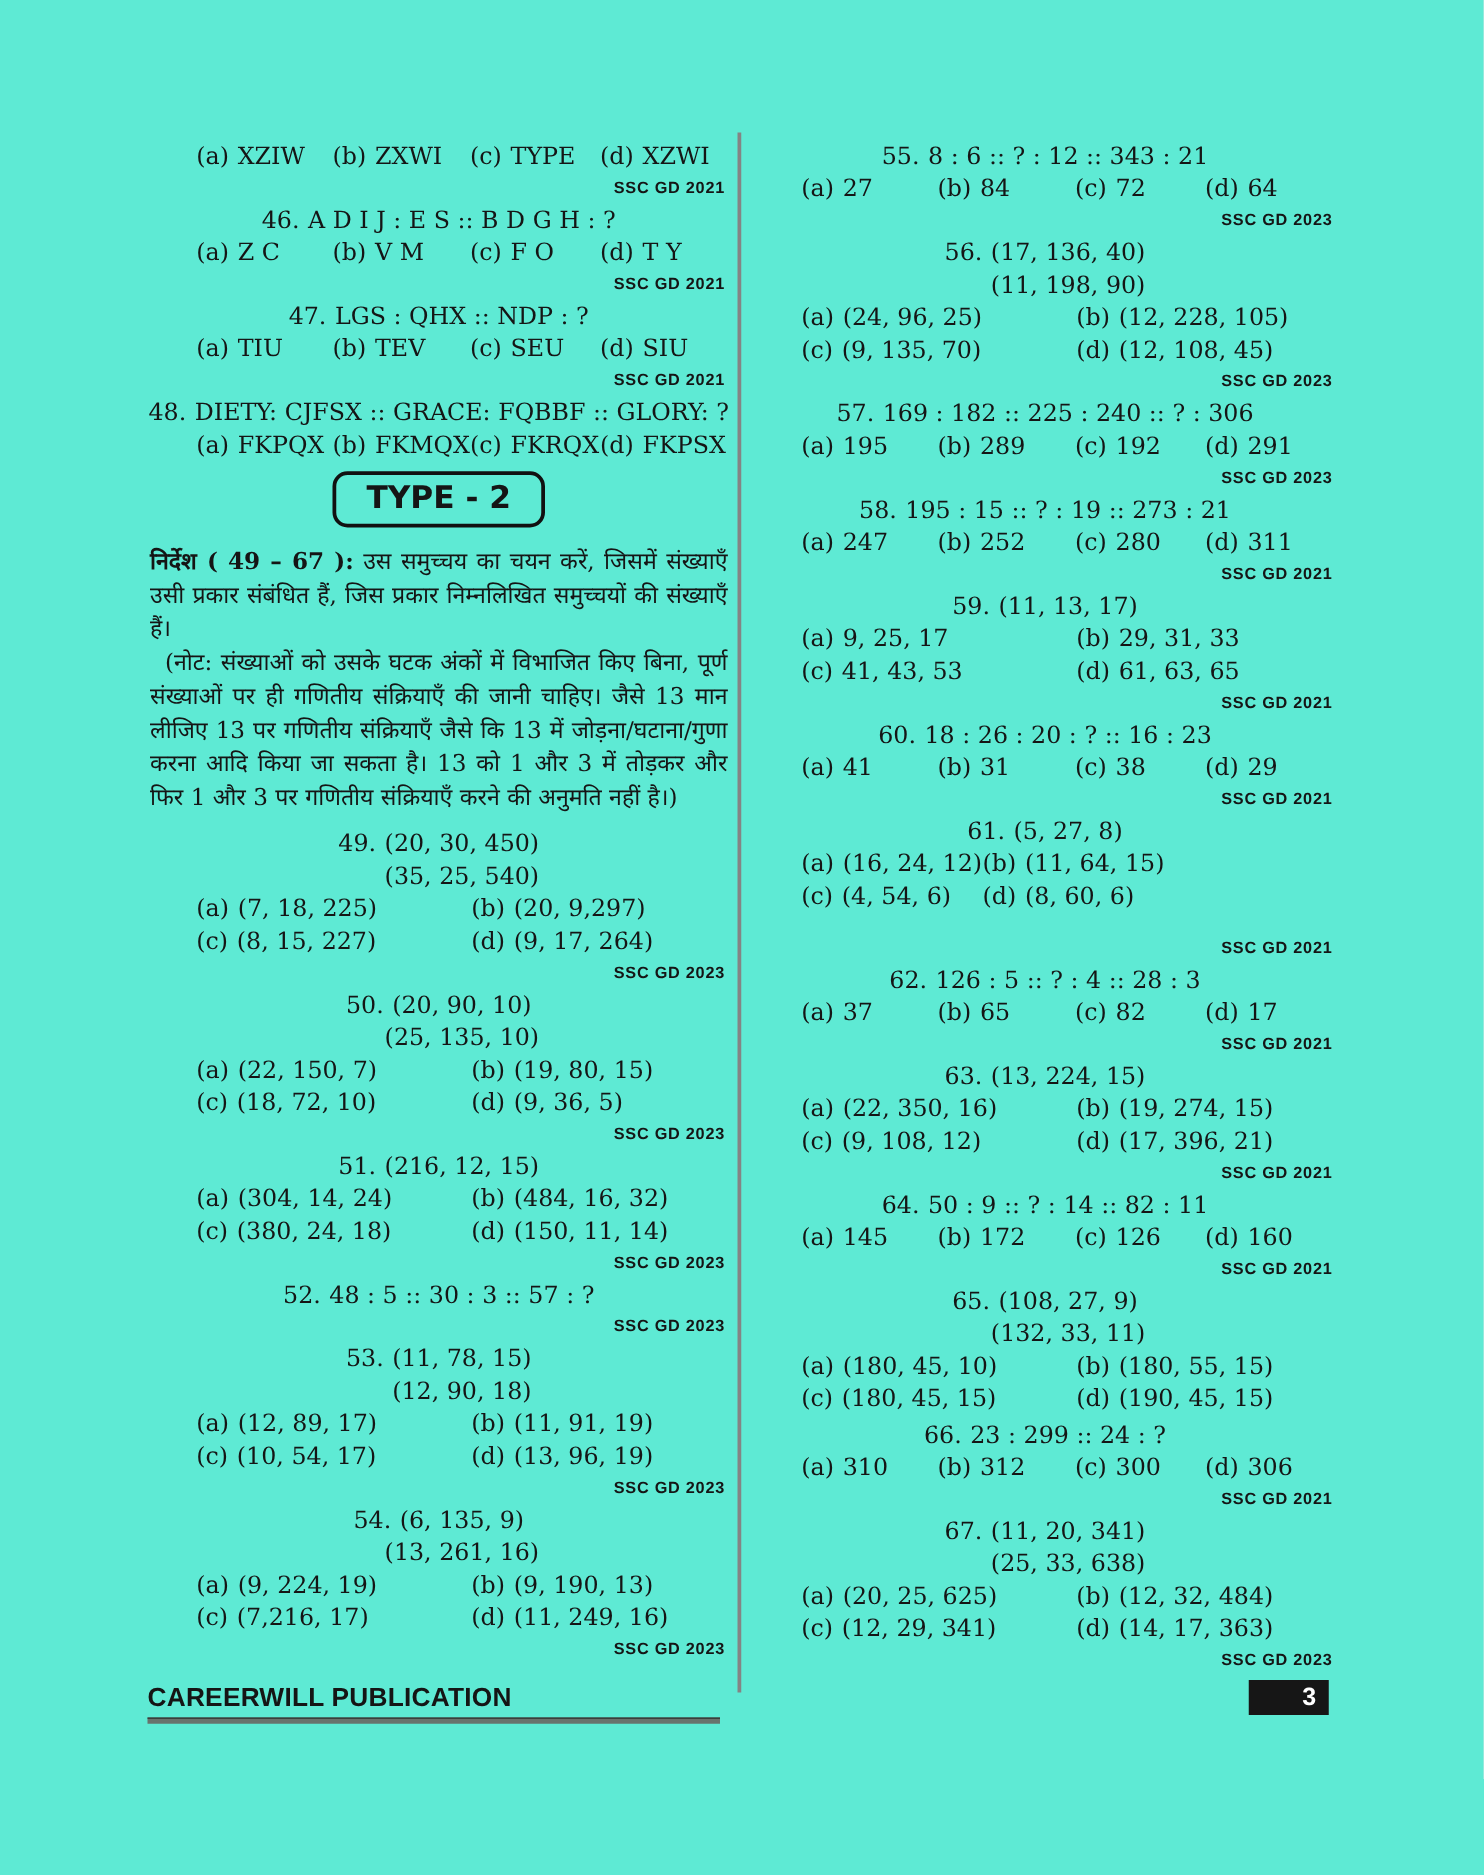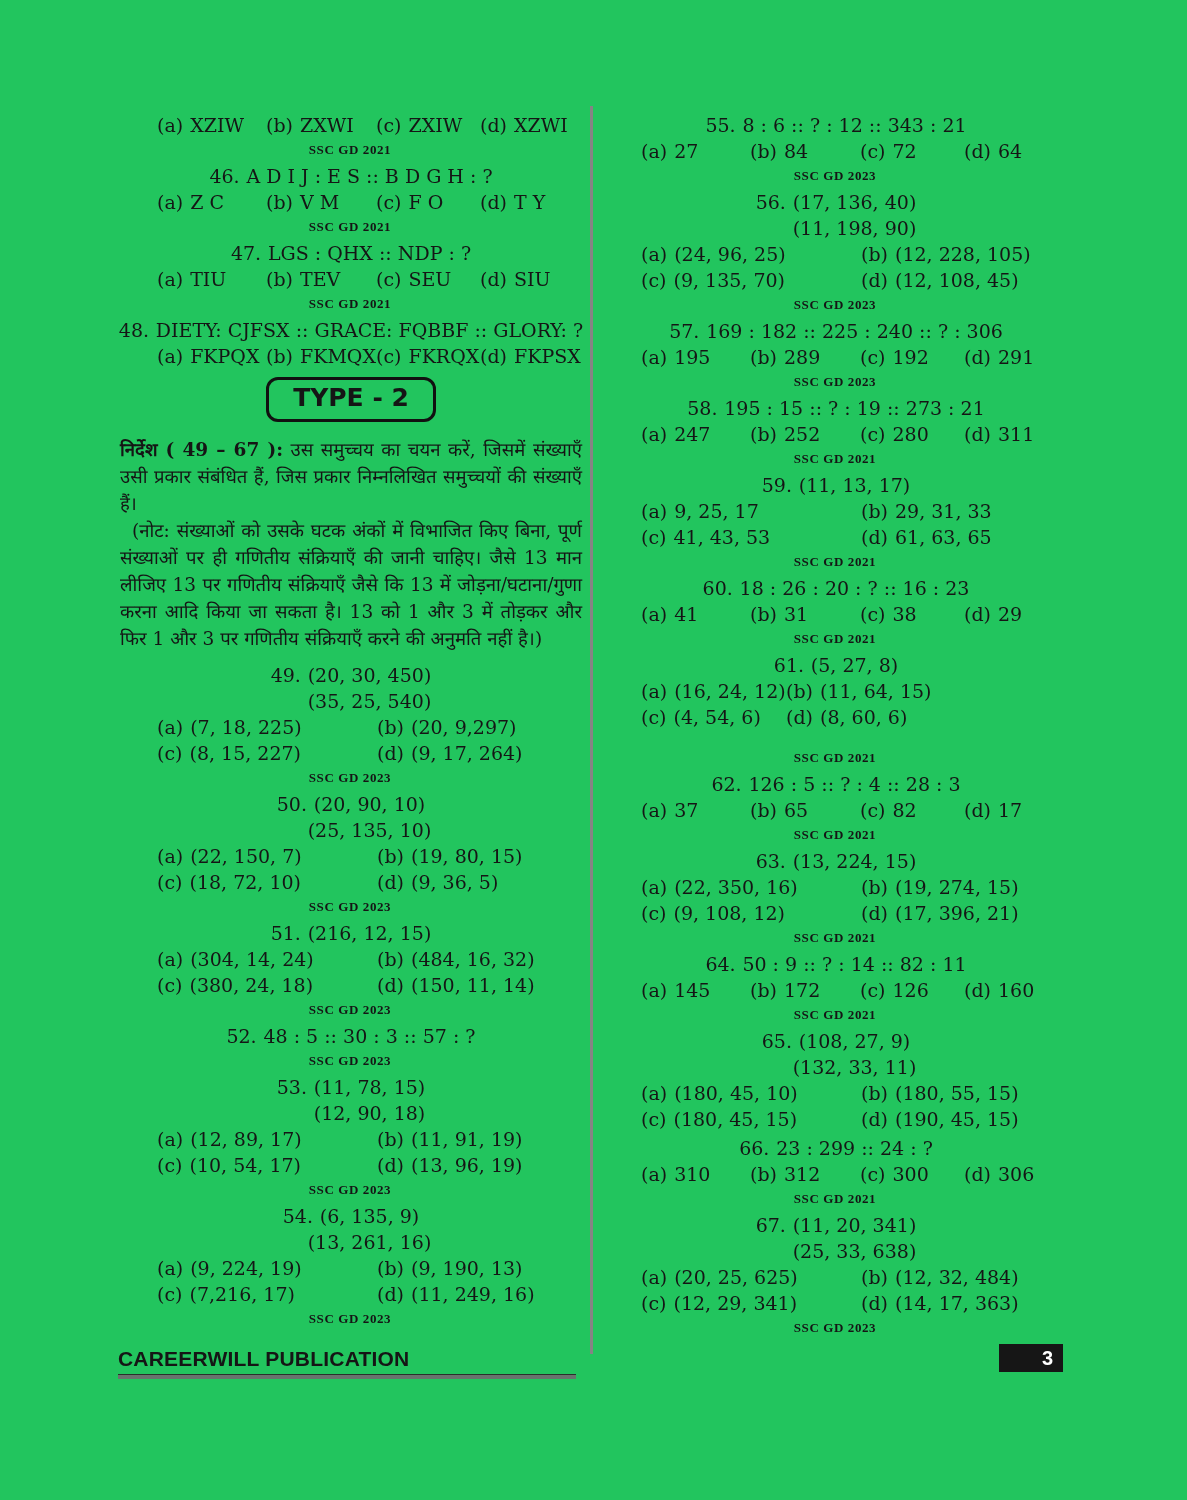--- a/index.html
+++ b/index.html
@@ -1,33 +1,33 @@
 <!DOCTYPE html>
 <html><head>
 <meta charset="utf-8">
 <style>
   html,body{margin:0;padding:0;background:#e8e8e8;}
-  .page{position:relative;width:1187px;height:1500px;background:#22c55e;margin:0 auto;
+  .page{position:relative;width:1187px;height:1500px;background:#5eead4;margin:0 auto;
         font-family:"DejaVu Serif", serif;color:#151515;overflow:hidden;}
   .col{position:absolute;top:112px;}
   .col-left{left:120px;width:462px;}
   .col-right{left:604px;width:464px;}
   .divider{position:absolute;left:590px;top:106px;width:3px;height:1248px;background:#848484;}
 
   .q{margin-bottom:3px;}
   .q-line{display:flex;font-size:19px;line-height:26px;justify-content:center;}
   .q-num{flex:none;width:37px;}
   .q-text{white-space:nowrap;}
   .opts{padding-left:37px;font-size:19px;line-height:26px;}
   .opts.row4{display:grid;grid-template-columns:109px 110px 104px auto;}
   .opts.grid2{display:grid;grid-template-columns:220px auto;}
   .opts.grid2n{display:grid;grid-template-columns:145px auto;}
   .opt{white-space:nowrap;}
   .opt-label{margin-right:7px;}
-  .tag{text-align:center;font-family:Liberation Serif, serif;font-weight:bold;
+  .tag{text-align:right;font-family:Liberation Sans, sans-serif;font-weight:bold;
        font-size:13px;line-height:20px;letter-spacing:0.6px;margin:2px 2px 3px 0;}
   .tag.gapped{margin-top:18px;}
 
   .type-heading{display:flex;justify-content:center;margin:8px 0 10px;text-align:right;}
   .type-box{border:3px solid #111;border-radius:12px;padding:1px 24px 4px;
             font-family:"DejaVu Sans", sans-serif;font-weight:bold;font-size:25px;line-height:34px;}
 
   .instr{font-size:18.5px;line-height:27px;text-align:justify;margin:14px 0 10px;}
   .instr p{margin:0;}
   .instr .lead{font-weight:bold;}
@@ -43,21 +43,21 @@
 </style>
 </head>
 <body>
 
 <div class="page">
   <div class="col col-left">
       <div class="q">
         <div class="opts row4">
           <span class="opt"><span class="opt-label">(a)</span><span class="opt-text">XZIW</span></span>
           <span class="opt"><span class="opt-label">(b)</span><span class="opt-text">ZXWI</span></span>
-          <span class="opt"><span class="opt-label">(c)</span><span class="opt-text">ZXIW</span></span>
+          <span class="opt"><span class="opt-label">(c)</span><span class="opt-text">TYPE</span></span>
           <span class="opt"><span class="opt-label">(d)</span><span class="opt-text">XZWI</span></span>
         </div>
         <div class="tag">SSC GD 2021</div>
       </div>
       <div class="q">
         <div class="q-line">
           <span class="q-num">46.</span>
           <span class="q-text">A D I J : E S :: B D G H : ?</span>
         </div>
         <div class="opts row4">

